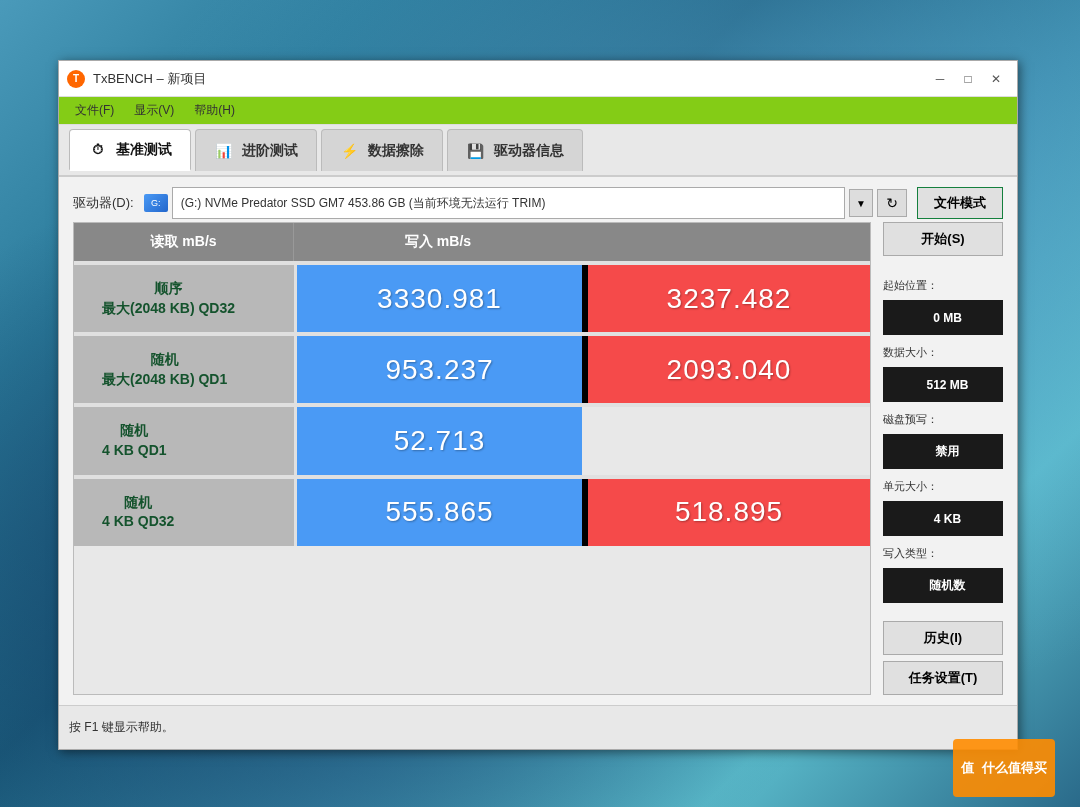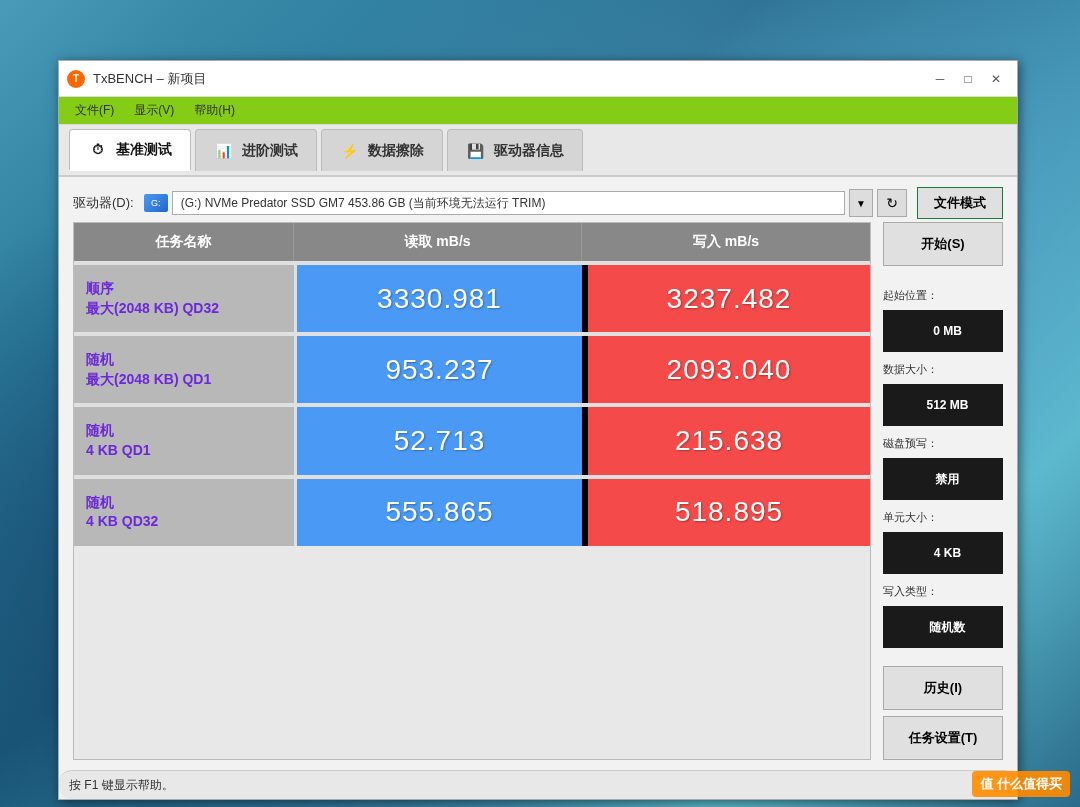--- a/index.html
+++ b/index.html
@@ -24,28 +24,29 @@
       position: absolute;
       inset: 0;
       background: radial-gradient(ellipse at 70% 30%, rgba(100,180,220,0.6) 0%, transparent 60%),
                   radial-gradient(ellipse at 30% 70%, rgba(20,60,100,0.8) 0%, transparent 50%);
     }
 
     
     .watermark {
       position: absolute;
       bottom: 10px;
-      right: 10px;
+      right: 25px;
       background: rgba(255,140,0,0.9);
       color: white;
       font-size: 13px;
       font-weight: bold;
-      padding: 4px 8px;
+      padding: 20px 8px;
       border-radius: 4px;
       z-index: 100;
+      font-family: Liberation Mono, monospace;
     }
 
     
     .window {
       position: absolute;
       top: 60px;
       left: 58px;
       width: 960px;
       background: #f0f0f0;
       border: 1px solid #aaa;
@@ -187,21 +188,21 @@
       border-radius: 2px;
       display: flex;
       align-items: center;
       justify-content: center;
       font-size: 8px;
       color: white;
       flex-shrink: 0;
     }
     .drive-select {
       flex: 1;
-      height: 24px;
+      height: 32px;
       border: 1px solid #aaa;
       background: white;
       padding: 0 8px;
       font-size: 12px;
       color: #333;
       appearance: none;
     }
     .drive-dropdown-btn {
       width: 24px;
       height: 28px;
@@ -259,27 +260,28 @@
       border-right: 1px solid #999;
     }
     .bench-header-cell:last-child { border-right: none; }
     .bench-row {
       display: grid;
       grid-template-columns: 220px 1fr 1fr;
       border-top: 4px solid #e0e0e0;
     }
     .bench-row-label {
       background: #b8b8b8;
-      padding: 14px 12px;
+      padding: 14px 28px;
       font-size: 14px;
       font-weight: bold;
-      color: #6d28d9;
+      color: #14532d;
       display: flex;
       align-items: center;
       line-height: 1.4;
+      text-align: center;
     }
     .bench-cell-read {
       background: #4a9af5;
       display: flex;
       align-items: center;
       justify-content: center;
       padding: 10px 8px;
       border-left: 3px solid #e0e0e0;
     }
     .bench-cell-write {
@@ -300,62 +302,61 @@
 
     
     .right-panel {
       width: 120px;
       display: flex;
       flex-direction: column;
       gap: 6px;
     }
     .right-btn {
       width: 100%;
-      height: 44px;
+      height: 34px;
       background: #e0e0e0;
       border: 1px solid #aaa;
       font-size: 13px;
       font-weight: bold;
       cursor: pointer;
       text-align: left;
       display: flex;
       align-items: center;
       justify-content: center;
     }
     .right-label {
       font-size: 11px;
       color: #333;
       margin-top: 4px;
       margin-bottom: 1px;
     }
     .right-value {
       width: 100%;
-      height: 42px;
+      height: 35px;
       background: #1a1a1a;
       color: white;
       font-size: 12px;
       font-weight: bold;
       display: flex;
       align-items: center;
       justify-content: center;
       padding-left: 9px;
     }
     .right-spacer { height: 6px; }
 
     
     .statusbar {
       background: #e8e8e8;
       border-top: 1px solid #ccc;
-      height: 29px;
+      height: 44px;
       display: flex;
       align-items: center;
       padding: 0 10px;
       font-size: 12px;
       color: #333;
-      border-radius: 13px;
     }
   </style>
 </head>
 <body>
 
 <div class="bg"></div>
 
 <div class="watermark">
   <span>值 什么值得买</span>
 </div>
@@ -414,21 +415,20 @@
         <div class="drive-refresh-btn">↻</div>
       </div>
       <button class="file-mode-btn">文件模式</button>
     </div>
 
     <div class="bench-area">
 
       <div class="bench-table">
 
         <div class="bench-header">
-          <div class="bench-header-cell">任务名称</div>
           <div class="bench-header-cell">读取 mB/s</div>
           <div class="bench-header-cell">写入 mB/s</div>
         </div>
 
         <div class="bench-row">
           <div class="bench-row-label">
             <span>顺序<br>最大(2048 KB) QD32</span>
           </div>
           <div class="bench-cell-read">
             <span class="bench-value">3330.981</span>
@@ -450,23 +450,20 @@
           </div>
         </div>
 
         <div class="bench-row">
           <div class="bench-row-label">
             <span>随机<br>4 KB QD1</span>
           </div>
           <div class="bench-cell-read">
             <span class="bench-value">52.713</span>
           </div>
-          <div class="bench-cell-write">
-            <span class="bench-value">215.638</span>
-          </div>
         </div>
 
         <div class="bench-row">
           <div class="bench-row-label">
             <span>随机<br>4 KB QD32</span>
           </div>
           <div class="bench-cell-read">
             <span class="bench-value">555.865</span>
           </div>
           <div class="bench-cell-write">

